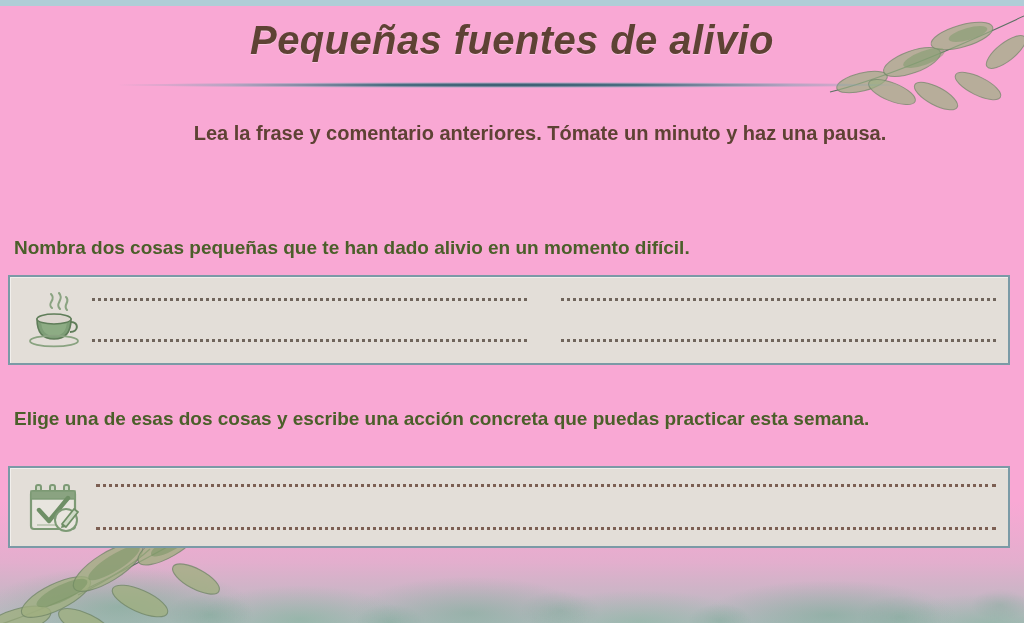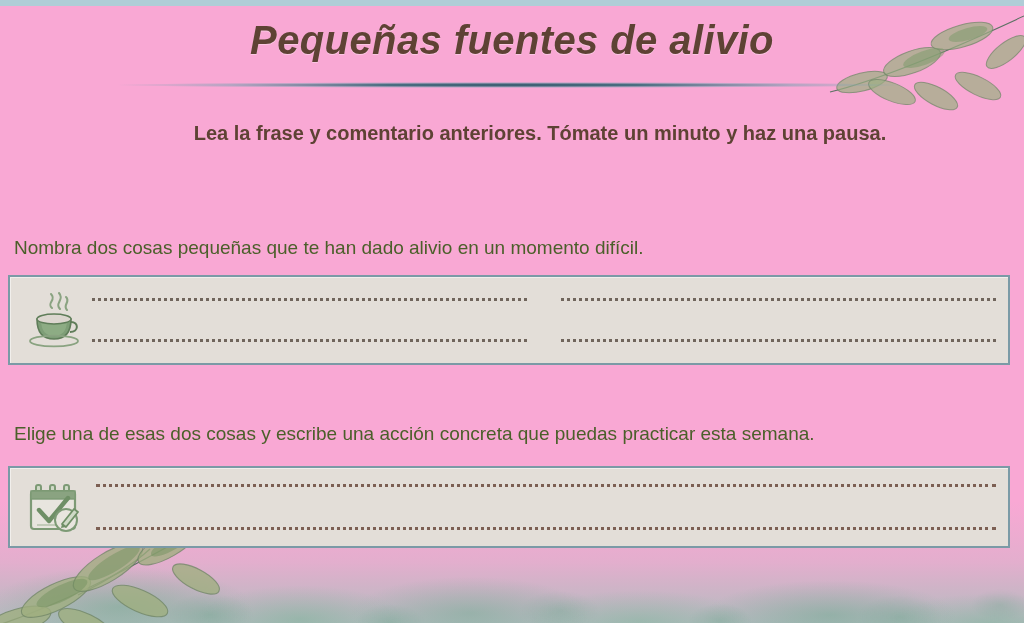--- a/index.html
+++ b/index.html
@@ -87,25 +87,25 @@
     font-weight: bold;
   }
   .intro-1 { top: 116px; font-size: 20px; padding-left: 28px; }
   .intro-2 { top: 148px; font-size: 19px; font-style: italic; }
 
   
   .prompt {
     position: absolute;
     left: 14px;
     font-size: 19px;
-    font-weight: normal;
+    font-weight: bold;
     color: #4b5f2a;
   }
   .prompt-1 { top: 231px; }
-  .prompt-2 { top: 417px; }
+  .prompt-2 { top: 402px; }
 
   
   .answer-box {
     position: absolute;
     left: 8px;
     width: 1002px;
     background: #e3ded8;
     border: 2px solid #7b9aa6;
     box-sizing: border-box;
     box-shadow: 1px 1px 0 rgba(255,255,255,.5) inset;

